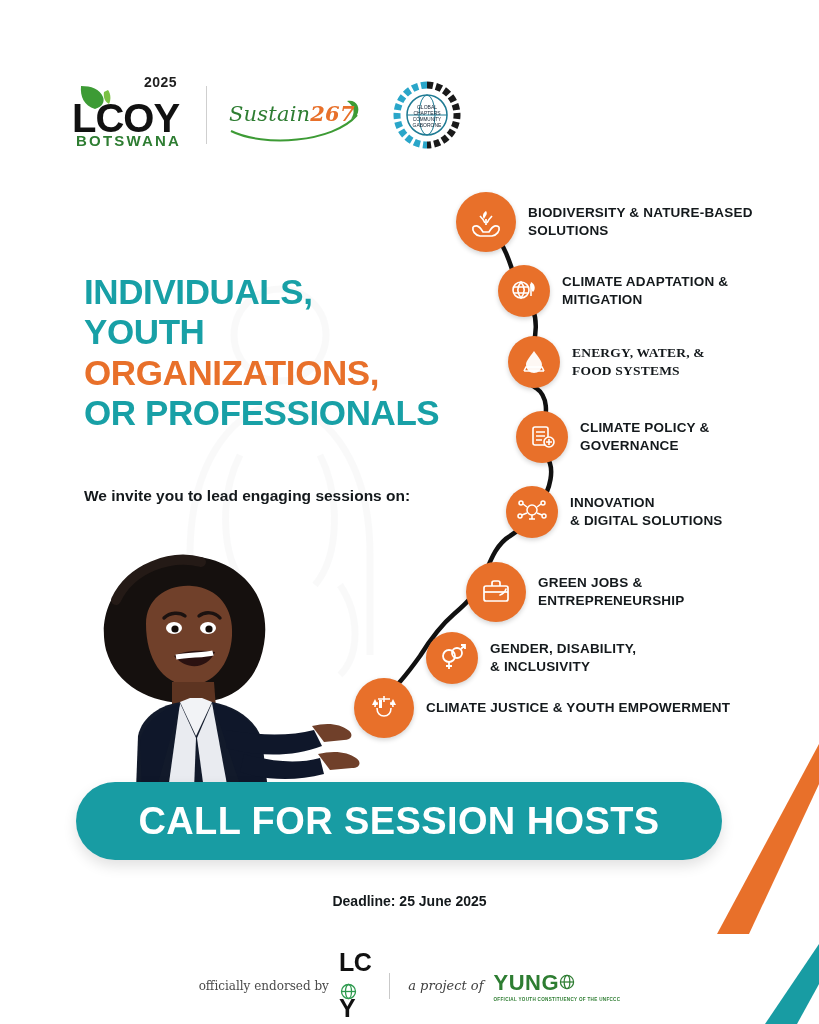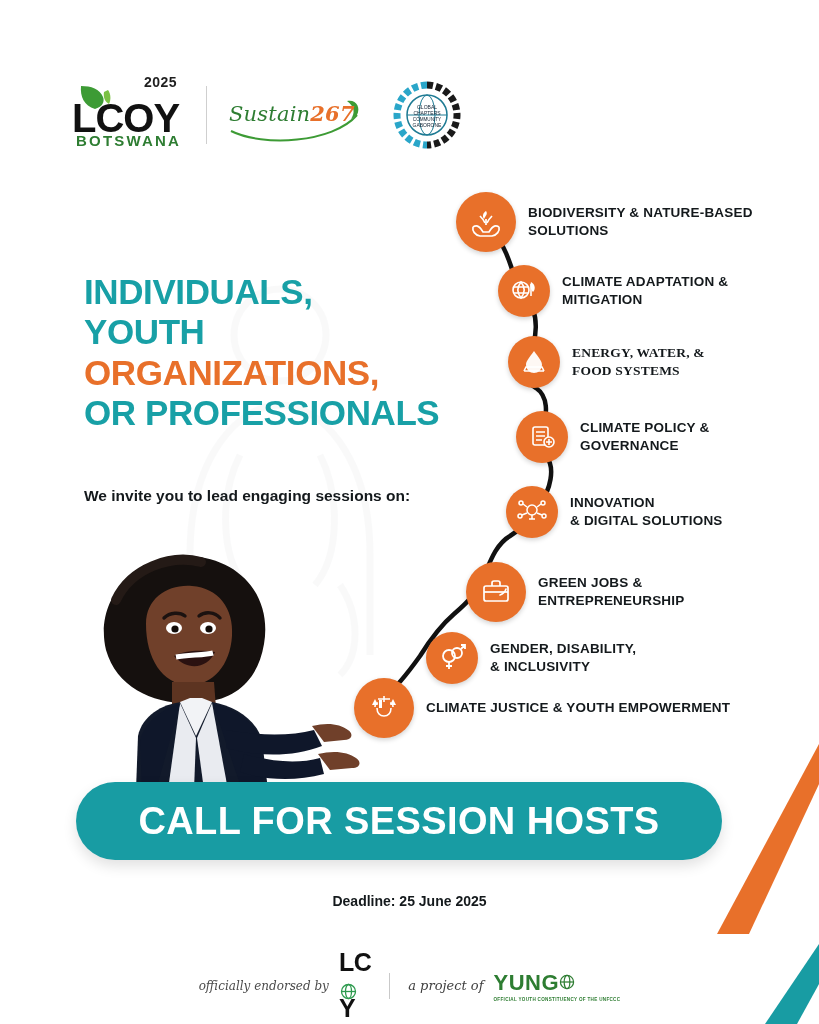--- a/index.html
+++ b/index.html
@@ -150,21 +150,20 @@
   }
 
   
   .footer {
     position: absolute;
     left: 0; right: 0; top: 948px;
     display: flex; align-items: center; justify-content: center; gap: 10px;
   }
   .endorsed {
     font-family: "DejaVu Serif", serif;
-    font-style: italic;
     font-size: 12px;
     color: #4a4a4a;
   }
   .f-lcoy {
     font-size: 25px; font-weight: 800; color: #111; letter-spacing: -.5px;
     display: flex; align-items: flex-start; flex-direction: column;
   }
   .f-lcoy .globe {
     display: inline-block; width: 17px; height: 17px; margin: 0 1px;
   }

